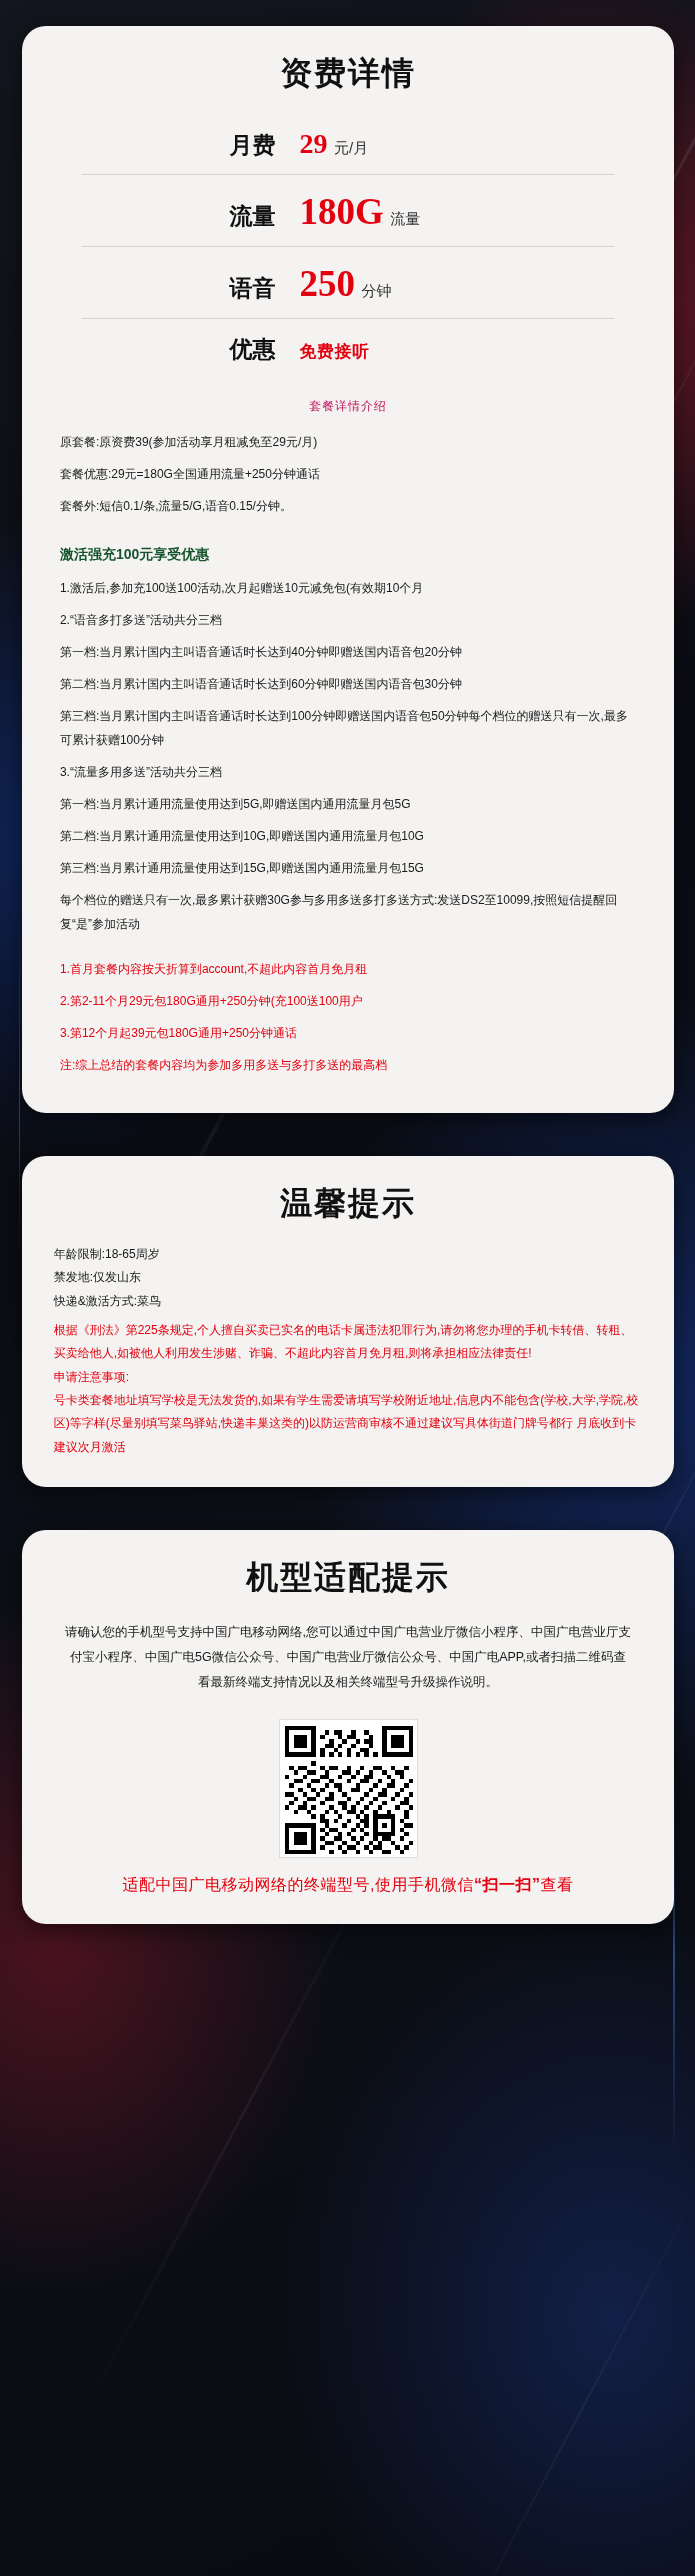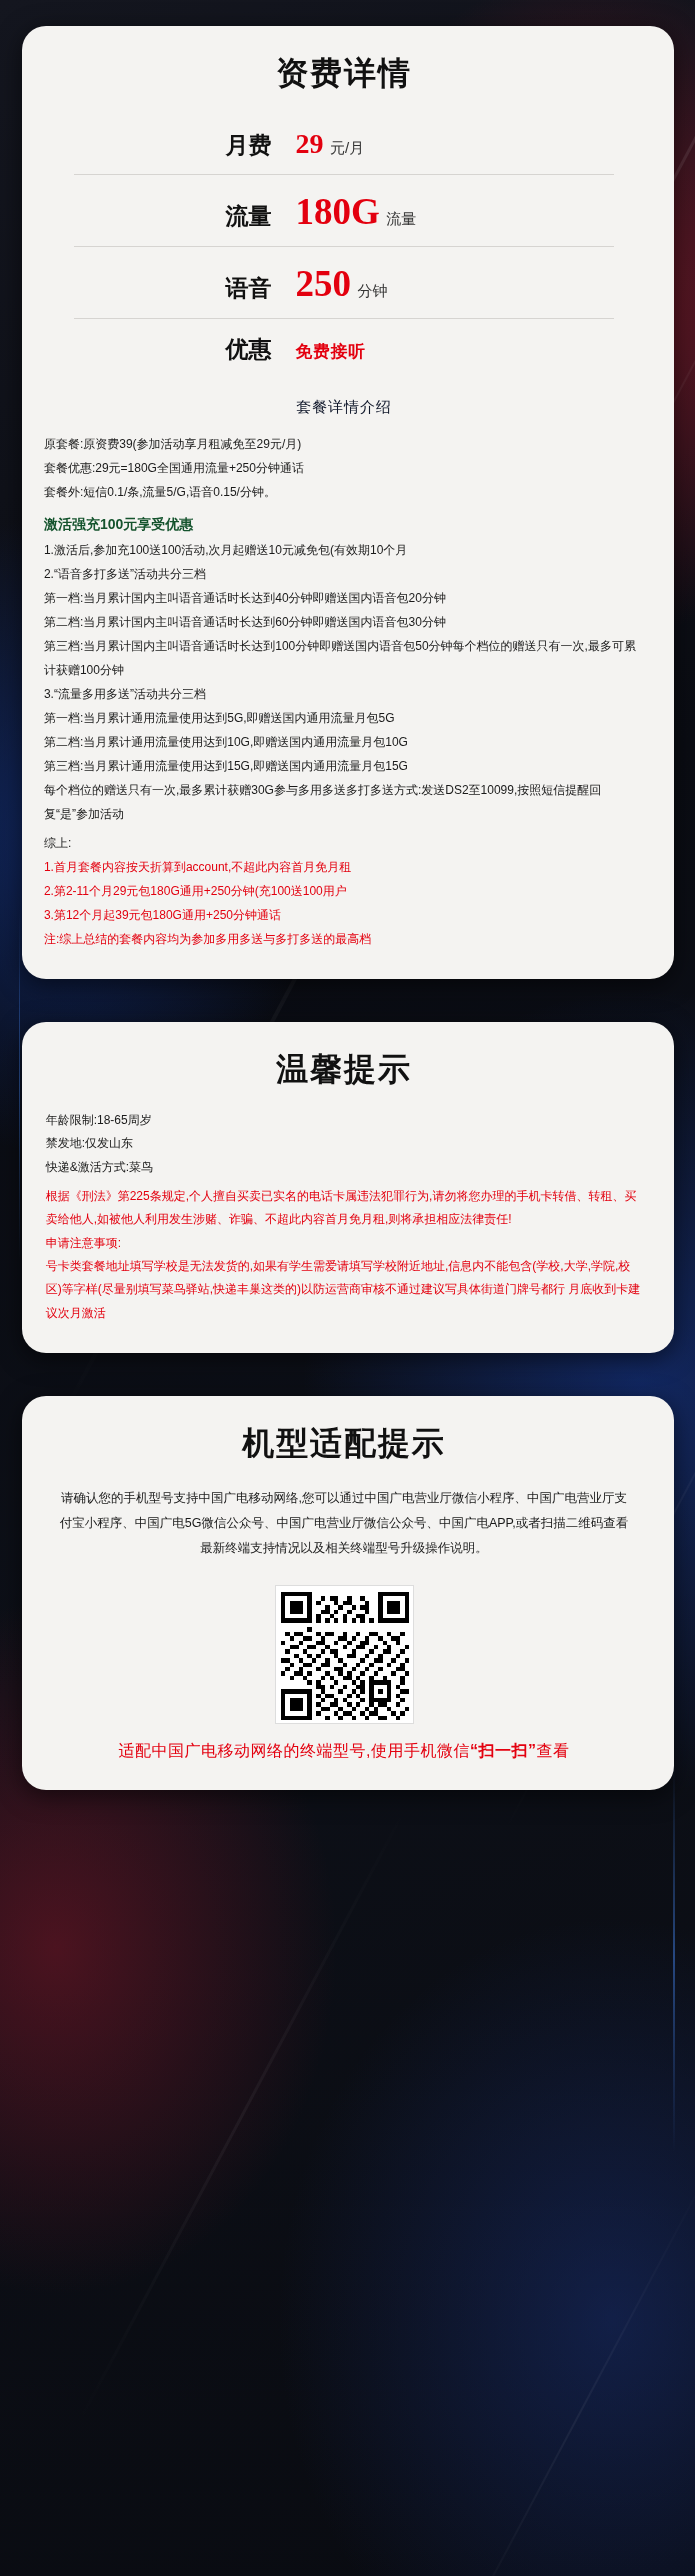--- a/index.html
+++ b/index.html
@@ -43,21 +43,21 @@
   }
   .g1 { height: 427px; left: 660px; top: 111px; }
   .g2 { height: 352px; left: 18.6px; top: 909px; background: linear-gradient(180deg, rgba(60,120,255,0), rgba(70,140,255,0.5), rgba(60,120,255,0)); }
   .g3 { height: 390px; left: 673px; top: 1762px; background: linear-gradient(180deg, rgba(60,120,255,0), rgba(70,140,255,0.45), rgba(60,120,255,0)); }
 
   .card {
     position: relative;
     background: #f4f3f1;
     border-radius: 24px;
     box-shadow: 0 5.6px 24px rgba(0,0,0,0.55);
-    padding: 26px 28px 28px 20px;
+    padding: 26px 28px 28px 28px;
     margin-bottom: 43px;
     z-index: 2;
   }
   .card-title {
     text-align: center;
     font-size: 32px;
     font-weight: bold;
     color: #111;
     letter-spacing: 1.9px;
     margin-bottom: 16.7px;
@@ -101,33 +101,33 @@
   .price-free {
     color: #e3000f;
     font-size: 16.7px;
     font-weight: bold;
     letter-spacing: 0.9px;
   }
   .price-wrap { min-width: 186px; }
 
   .sub-title {
     text-align: center;
-    color: #0f172a;
-    font-size: 15px;
+    color: #be185d;
+    font-size: 12px;
     letter-spacing: 0.9px;
     margin: 20.4px 0 15px 0;
   }
 
   .detail {
     font-size: 12px;
     line-height: 2.0;
     color: #1a1a1a;
     padding: 0 1.9px;
   }
-  .detail p { margin: 0; }
+  .detail p { margin: 8px; }
   .detail .red { color: #e3000f; }
   .detail .bold-red { color: #14532d; font-weight: bold; font-size: 14px; }
   .detail .gap { height: 5.6px; }
 
   
   .tips { font-size: 12px; line-height: 1.95; color: #1a1a1a; padding: 0 3.7px; }
   .tips .red { color: #e3000f; }
 
   
   .model-body {
@@ -212,21 +212,20 @@
       <p>2.“语音多打多送”活动共分三档</p>
       <p>第一档:当月累计国内主叫语音通话时长达到40分钟即赠送国内语音包20分钟</p>
       <p>第二档:当月累计国内主叫语音通话时长达到60分钟即赠送国内语音包30分钟</p>
       <p>第三档:当月累计国内主叫语音通话时长达到100分钟即赠送国内语音包50分钟每个档位的赠送只有一次,最多可累计获赠100分钟</p>
       <p>3.“流量多用多送”活动共分三档</p>
       <p>第一档:当月累计通用流量使用达到5G,即赠送国内通用流量月包5G</p>
       <p>第二档:当月累计通用流量使用达到10G,即赠送国内通用流量月包10G</p>
       <p>第三档:当月累计通用流量使用达到15G,即赠送国内通用流量月包15G</p>
       <p>每个档位的赠送只有一次,最多累计获赠30G参与多用多送多打多送方式:发送DS2至10099,按照短信提醒回复“是”参加活动</p>
       <div class="gap"></div>
-      <p>综上:</p>
       <p class="red">1.首月套餐内容按天折算到account,不超此内容首月免月租</p>
       <p class="red">2.第2-11个月29元包180G通用+250分钟(充100送100用户</p>
       <p class="red">3.第12个月起39元包180G通用+250分钟通话</p>
       <p class="red">注:综上总结的套餐内容均为参加多用多送与多打多送的最高档</p>
     </div>
   </section>
 
   <section class="card">
     <h1 class="card-title">温馨提示</h1>
     <div class="tips">

